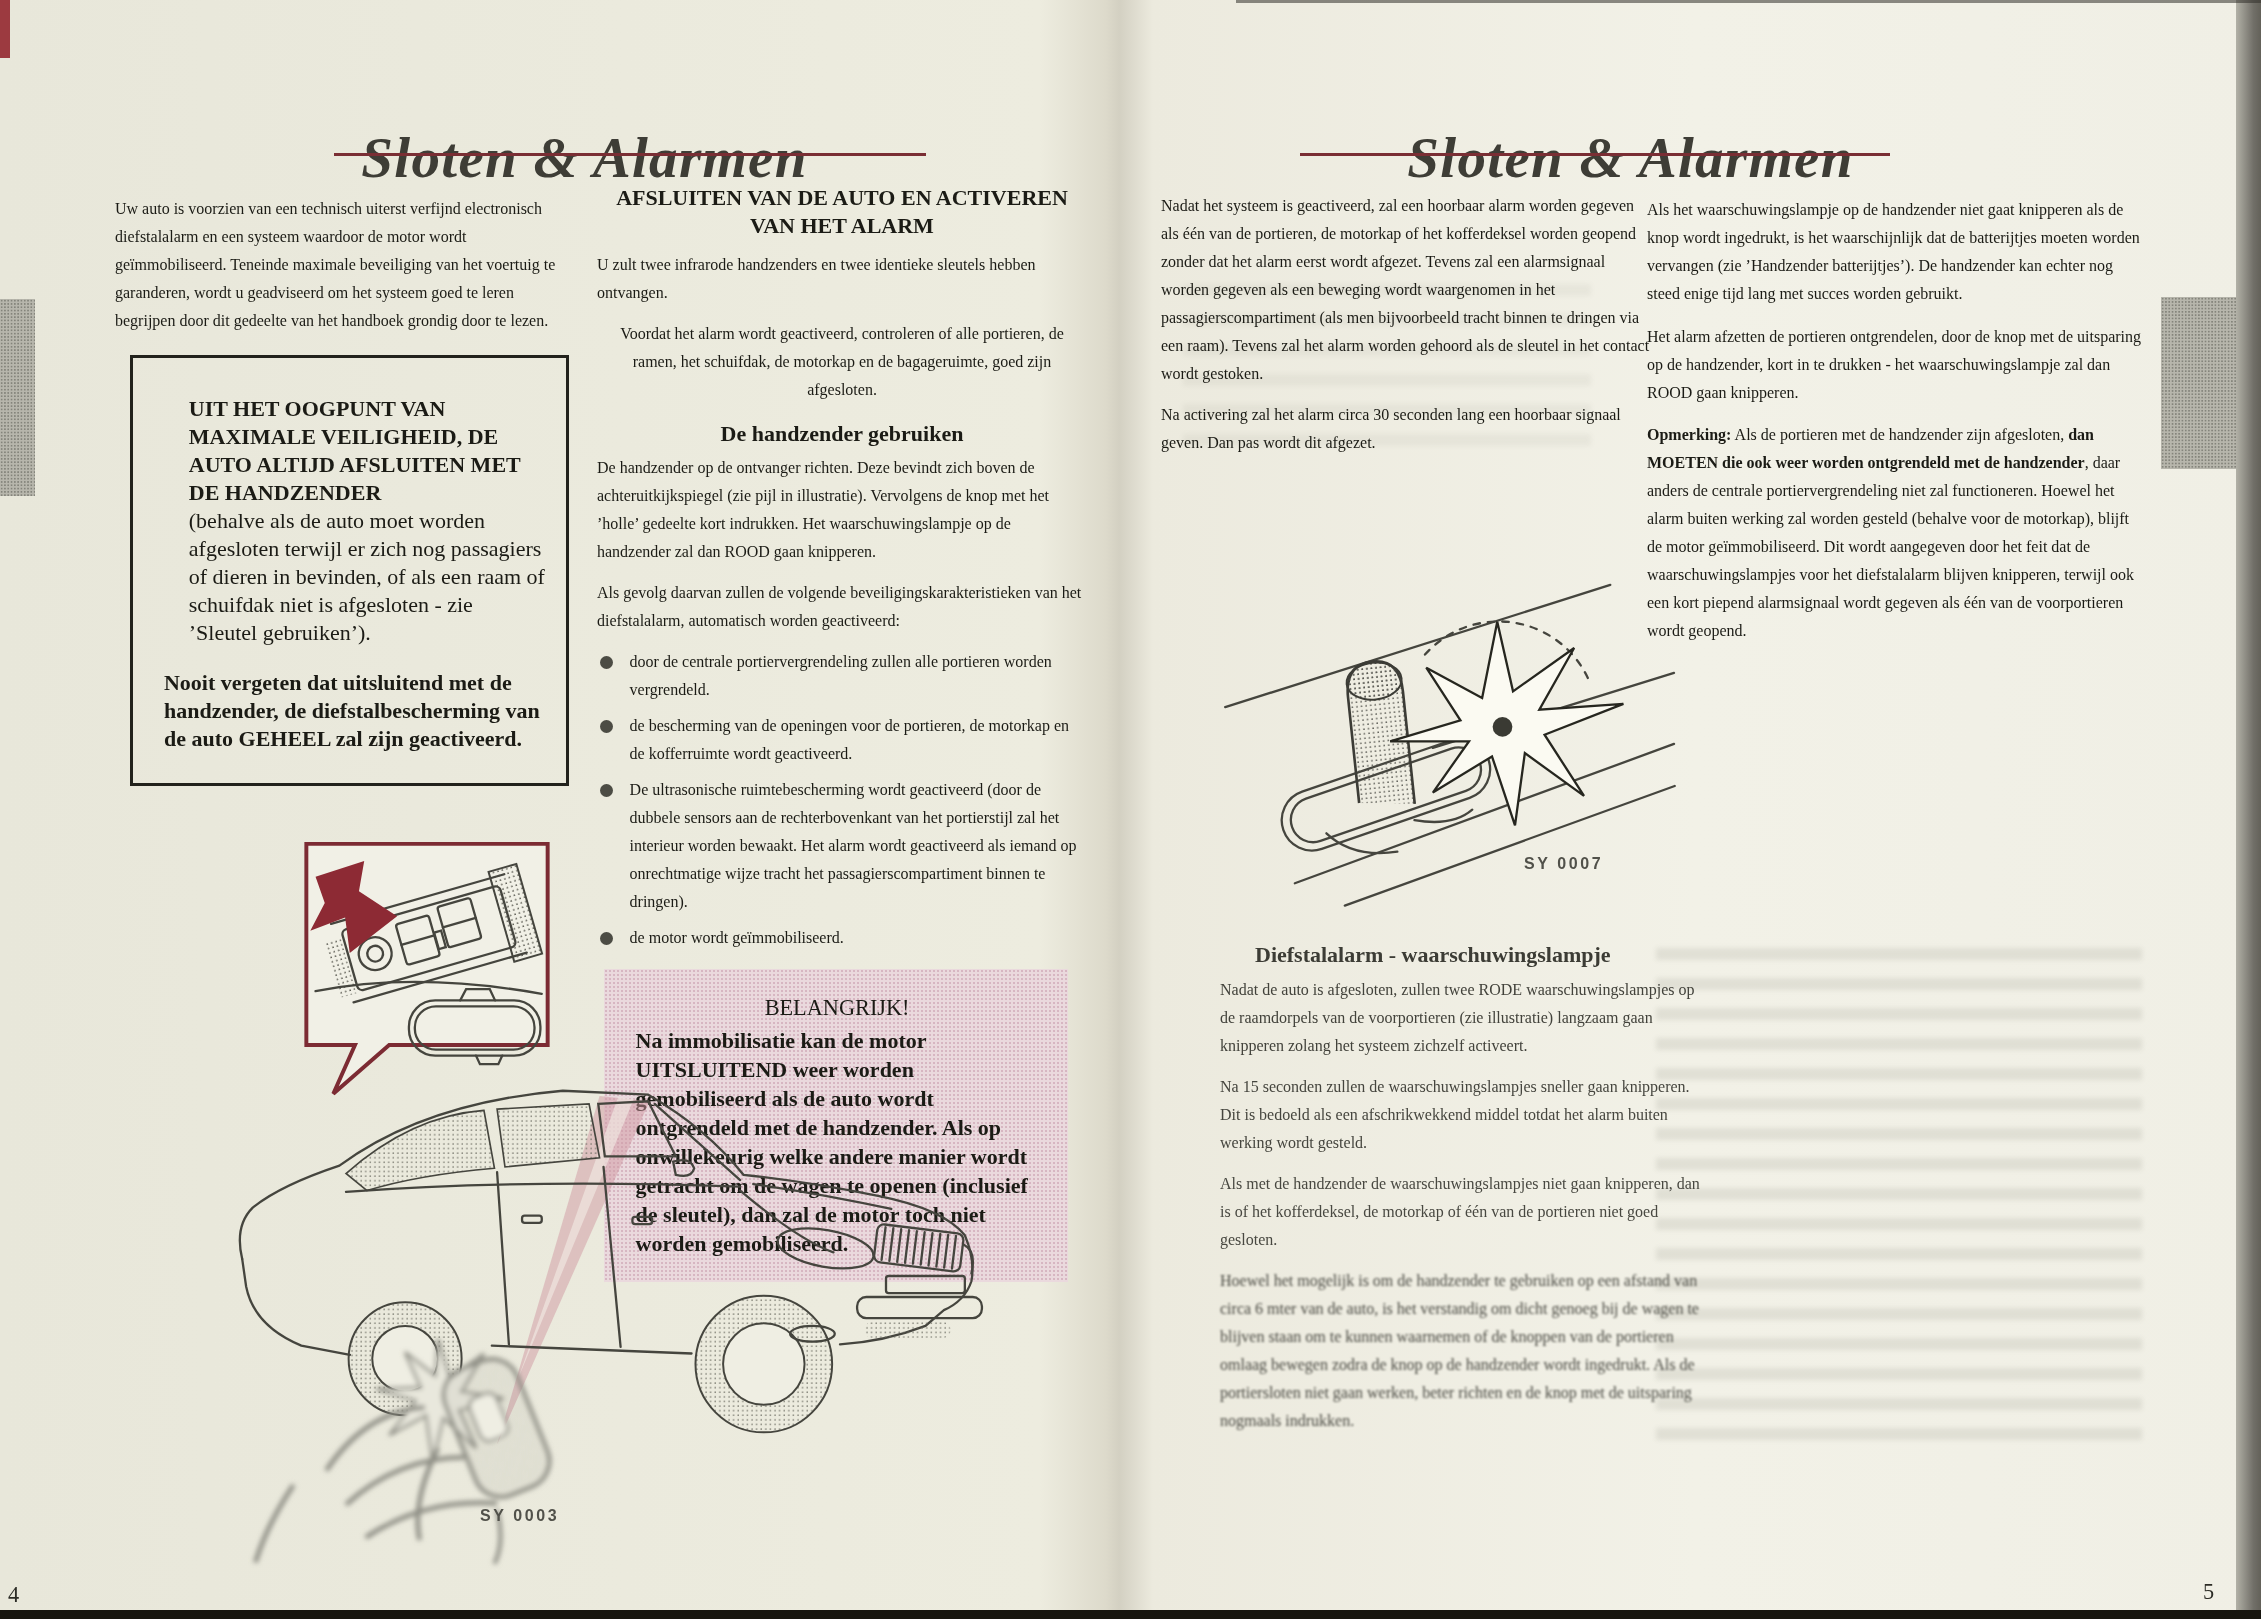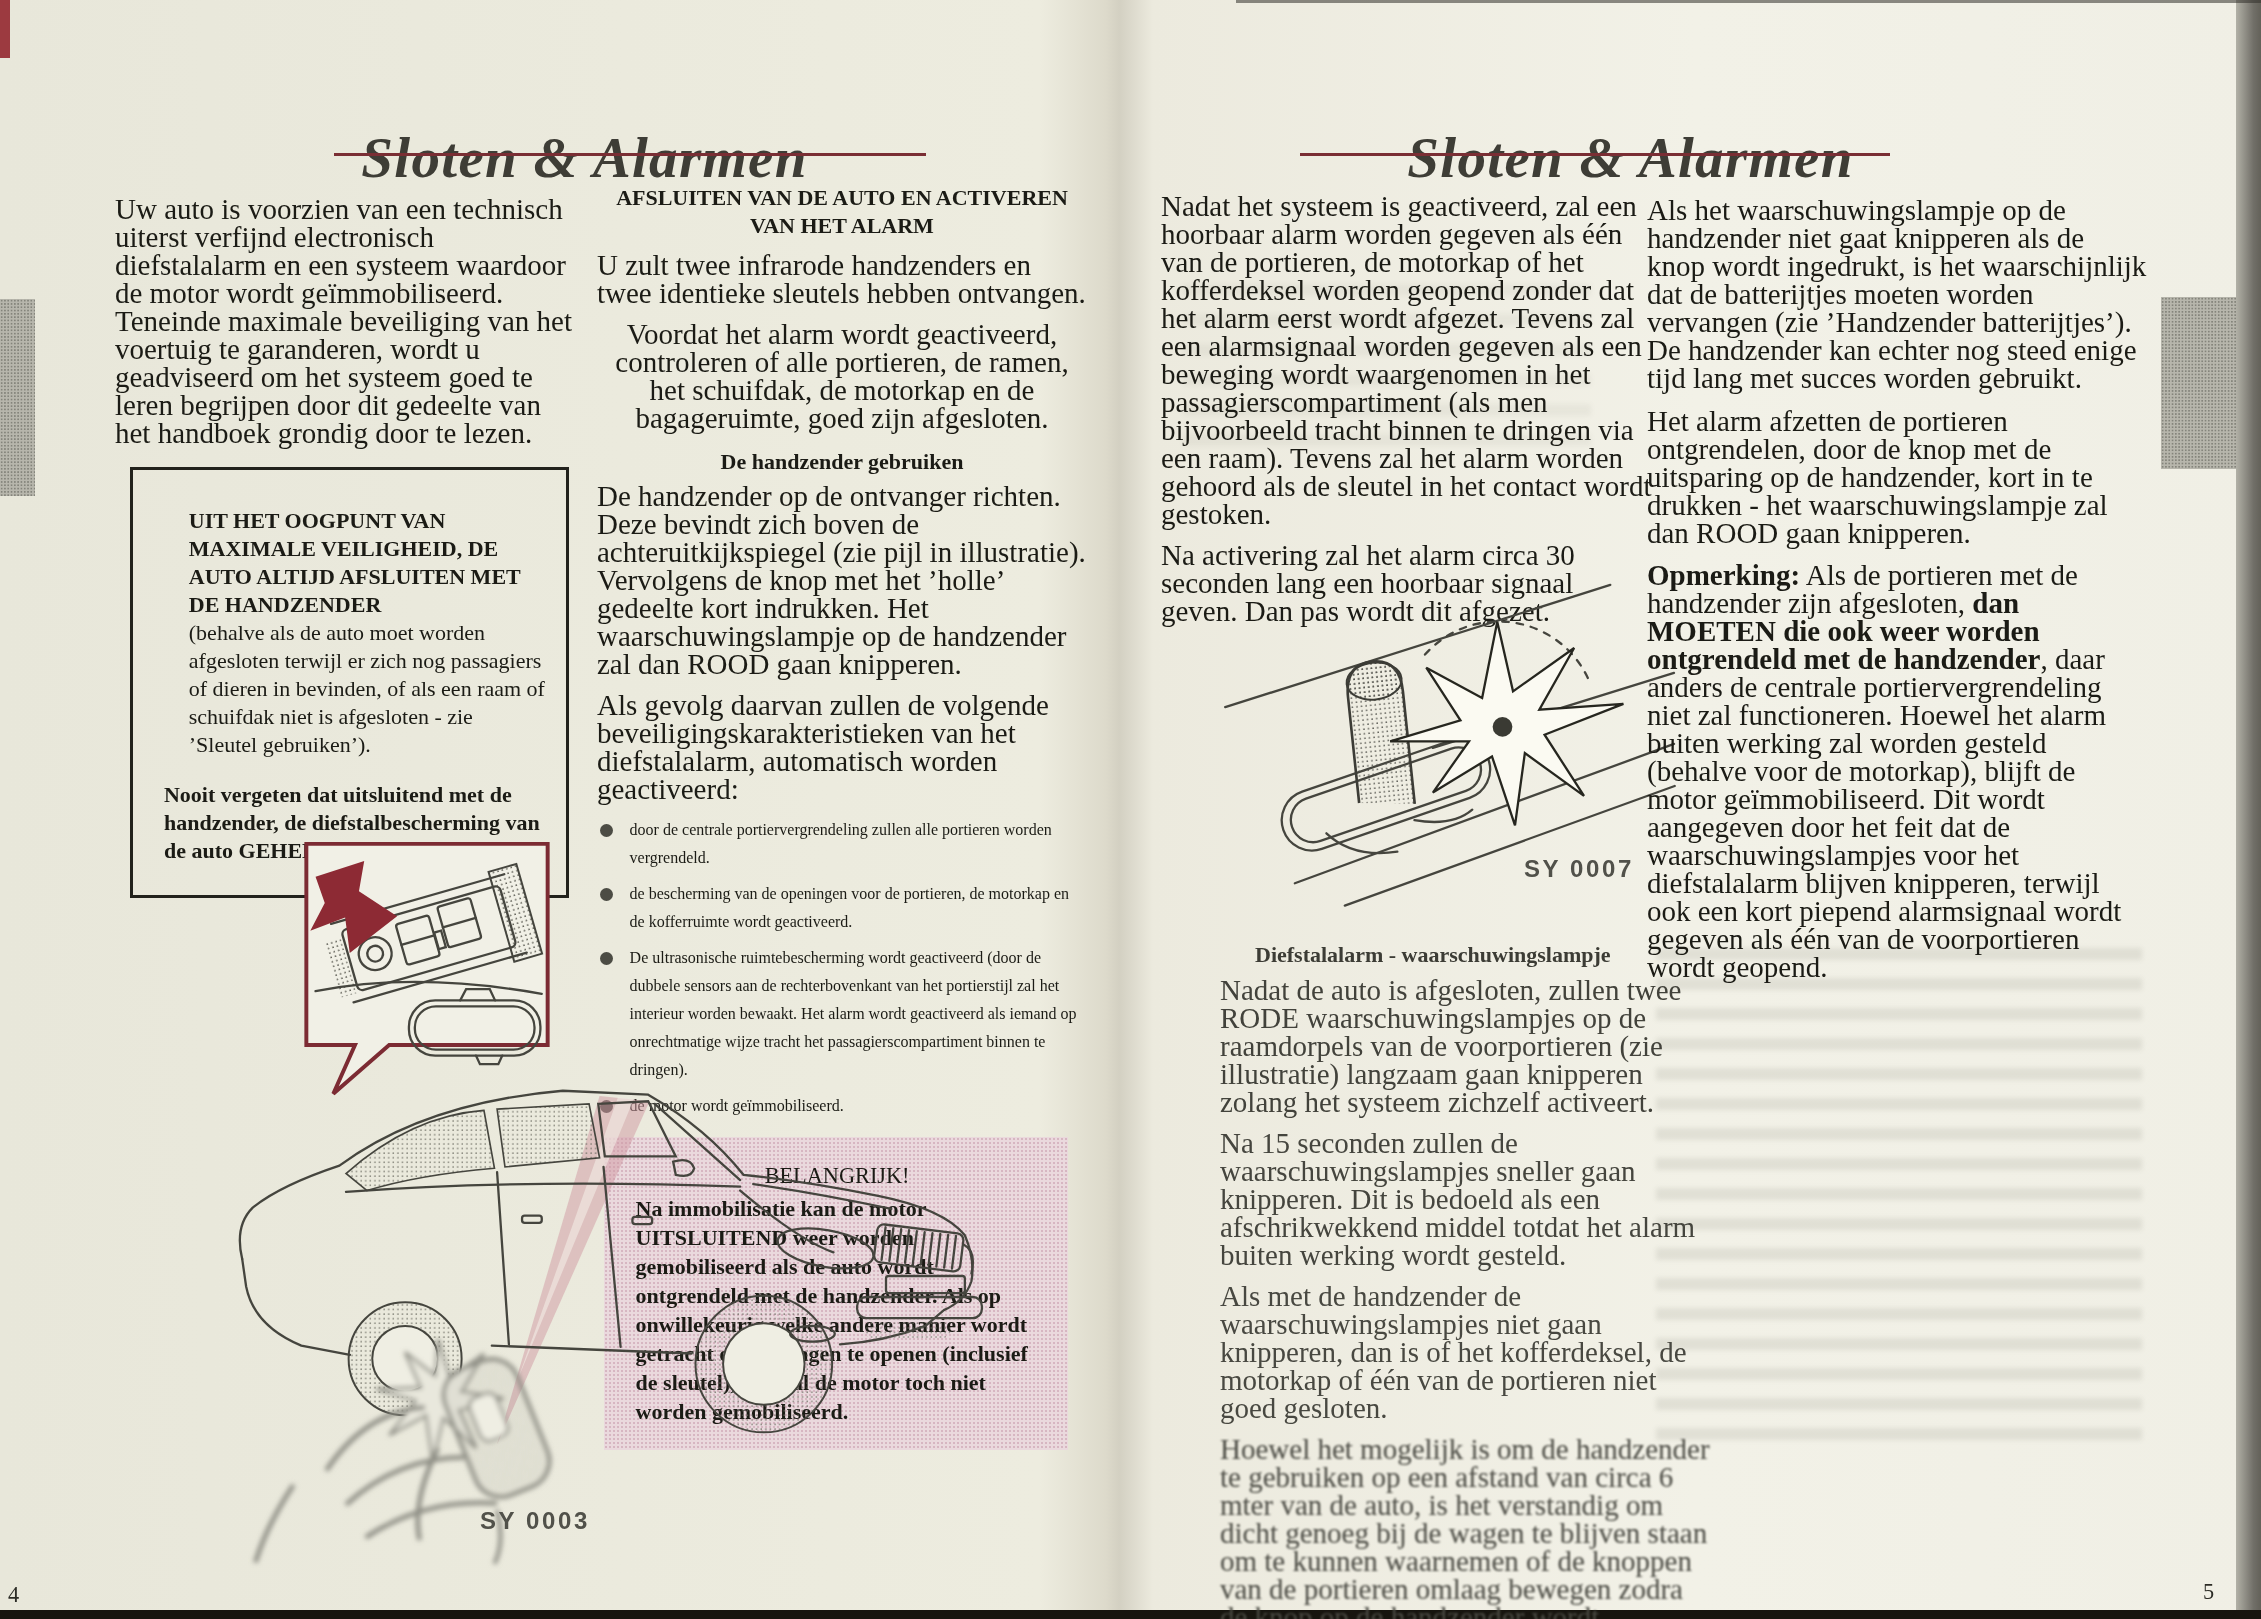--- a/index.html
+++ b/index.html
@@ -3,41 +3,41 @@
 <meta charset="utf-8">
 <style>
   html,body{margin:0;padding:0;background:#cfceC3;}
   .spread{position:relative;width:2261px;height:1620px;overflow:hidden;
     font-family:"Liberation Serif",serif;color:#1b1b15;
     background:linear-gradient(to right,#e8e7da 0%,#edecdf 46%,#dddacb 48.9%,#d3d0c2 49.5%,#eceade 51%,#f2f1e7 75%,#f0efe5 100%);}
   .chapter{position:absolute;width:657px;text-align:center;font-style:italic;font-size:57px;
     line-height:1;color:#3e3d36;letter-spacing:1.3px;}
   .rule{position:absolute;height:2.6px;background:#7a2e34;}
   .col{position:absolute;}
-  p.body{margin:0 0 13px;font-size:29px;line-height:28px;text-align:left;}
+  p.body{margin:0 0 13px;font-size:16px;line-height:28px;text-align:left;}
   .center{text-align:center;}
   .bold{font-weight:bold;}
   h2.subhead,h3.subhead{margin:0 0 9.2px;font-size:22px;line-height:28px;font-weight:bold;}
   .warning-box{margin:20px 0 0 14.5px;width:439px;box-sizing:border-box;border:3.3px solid #22221c;
     padding:37px 20px 30px 22.3px;}
   .warning-box .wb-head{font-weight:bold;margin:0 0 0 34px;font-size:22px;line-height:28px;}
   .warning-box .wb-body{margin:0 0 22.3px 34px;font-size:22px;line-height:28px;}
   .warning-box .wb-emph{font-weight:bold;margin:0 0 0 9.2px;font-size:22px;line-height:28px;}
   .bullet-row{display:flex;margin:0 0 8px;}
   .bullet-dot{flex:0 0 13px;width:13px;height:13px;border-radius:50%;background:#4c4c44;margin:8px 17px 0 2.6px;}
   .bullet-text{font-size:16px;line-height:28px;}
   .imp-box{margin:17px 0 0 6.6px;width:464px;box-sizing:border-box;padding:26px 29px 24px 32px;
     background-color:#ead9dd;
     background-image:radial-gradient(#d5b4bf 0.7px,transparent 0.8px),radial-gradient(#e2c8cf 0.6px,transparent 0.7px);
     background-size:4px 4px,4px 4px;background-position:0 0,2px 2px;}
   .imp-box .imp-head{font-weight:normal;font-size:22.3px;text-align:center;margin:0 0 5.3px;}
   .imp-box p{font-weight:bold;font-size:22px;line-height:29px;margin:0;}
   .figure{position:absolute;}
   .fig-code{position:absolute;font-family:"Liberation Sans",sans-serif;font-weight:bold;
-    font-size:24px;color:#51514a;letter-spacing:2.6px;}
+    font-size:16px;color:#51514a;letter-spacing:2.6px;}
   .page-num{position:absolute;font-size:22.3px;color:#2c2c26;}
   .thumb-tab{position:absolute;background-color:#b7b6ac;
     background-image:radial-gradient(#84847b 0.7px,transparent 0.8px);background-size:3.3px 3.3px;}
   .fz0{filter:blur(0.3px);color:#3c3c35;}
   .fz1{filter:blur(0.4px);color:#42423b;}
   .fz2{filter:blur(0.6px);color:#45453e;}
   .fz3{filter:blur(0.7px);color:#484841;}
   .fz4{filter:blur(0.9px);color:#4a4a43;}
   .ghost{position:absolute;filter:blur(2.6px);opacity:.13;pointer-events:none;
     background:repeating-linear-gradient(to bottom,transparent 0 8px,#6e6e60 8px 20px,transparent 20px 30px);}

